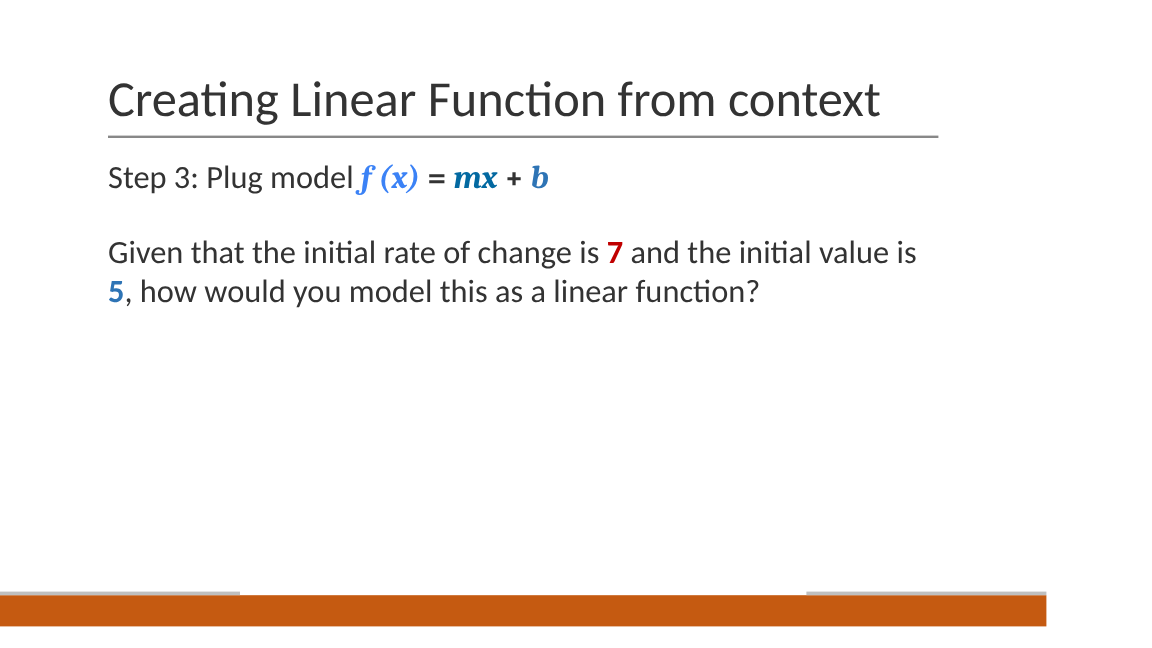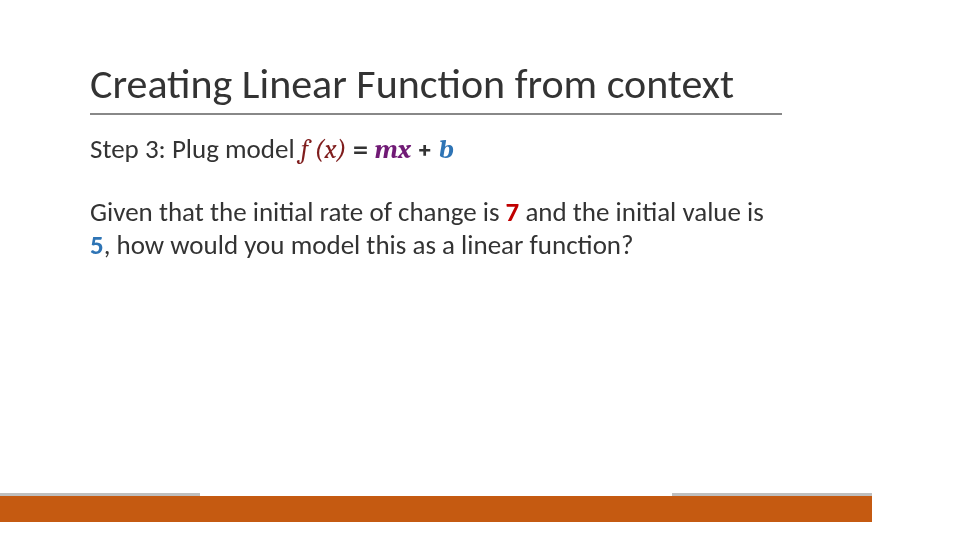--- a/index.html
+++ b/index.html
@@ -30,27 +30,27 @@
   }
   .body {
     font-size: 27px;
     line-height: 1.2;
     font-weight: 400;
     color: #333;
   }
   .step { margin-bottom: 2px; }
   .m-text  { color: #C00000; }
   .b-text  { color: #2E74B5; }
-  .mx-text { color: #701a75; font-style: italic; font-family: Cambria, Georgia, serif; font-weight: 700;}
+  .mx-text { color: #0369a1; font-style: italic; font-family: Cambria, Georgia, serif; font-weight: 700;}
   .pb-text { color: #2E74B5; font-style: italic; font-family: Cambria, Georgia, serif; font-weight: 700;}
   .fx {
     font-family: Cambria, Georgia, serif;
     font-style: italic;
-    font-weight: 400;
-    color: #7f1d1d;
+    font-weight: 700;
+    color: #3b82f6;
   }
   .eq-plain {
     font-family: Cambria, Georgia, serif;
     font-weight: 700;
     color: #333;
   }
   .gap { height: 28px; }
   .q-7 { color: #C00000; font-weight: 700; }
   .q-5 { color: #2E74B5; font-weight: 700; }
   .footer-bar {

